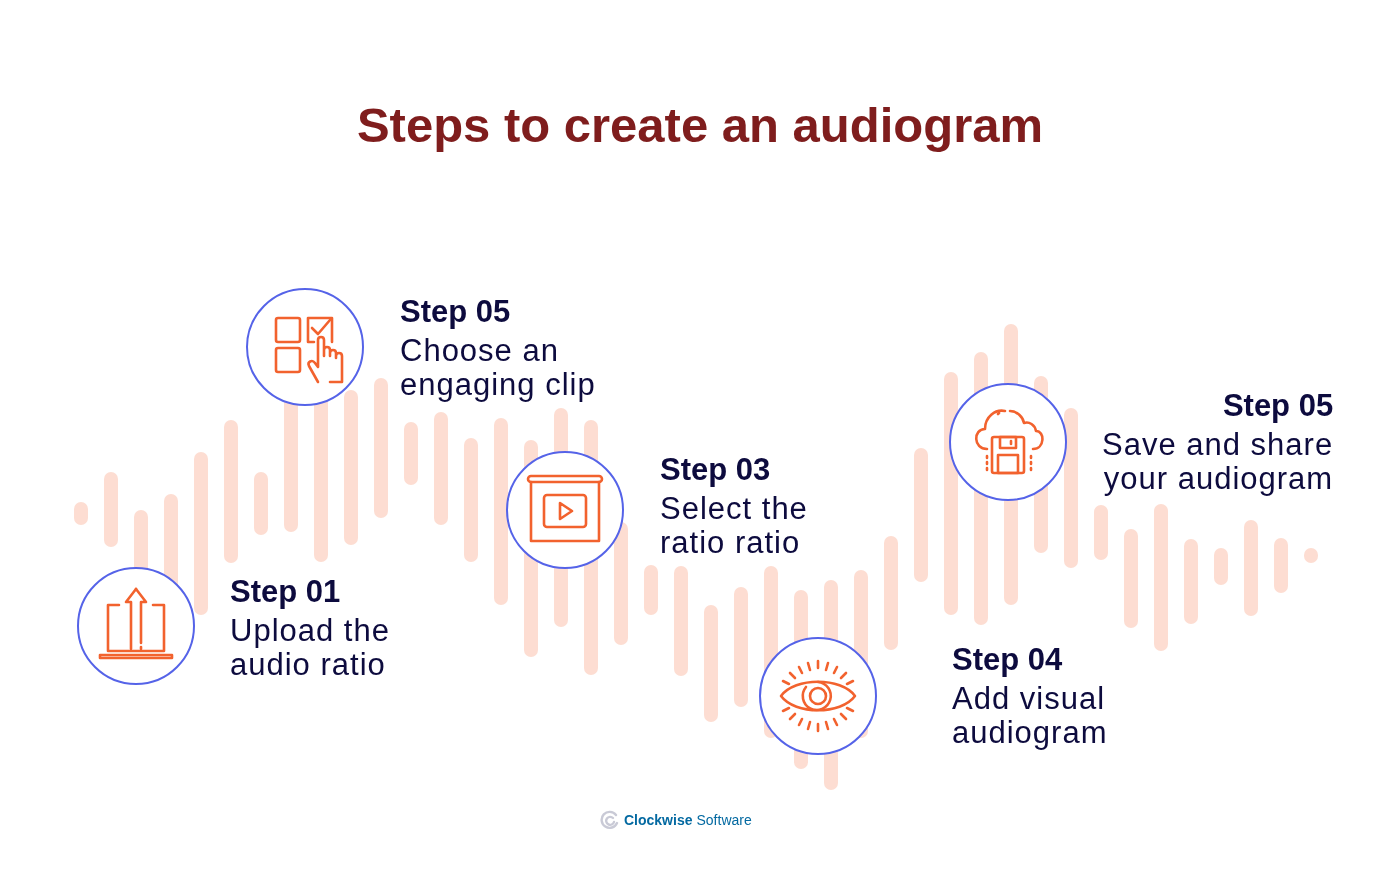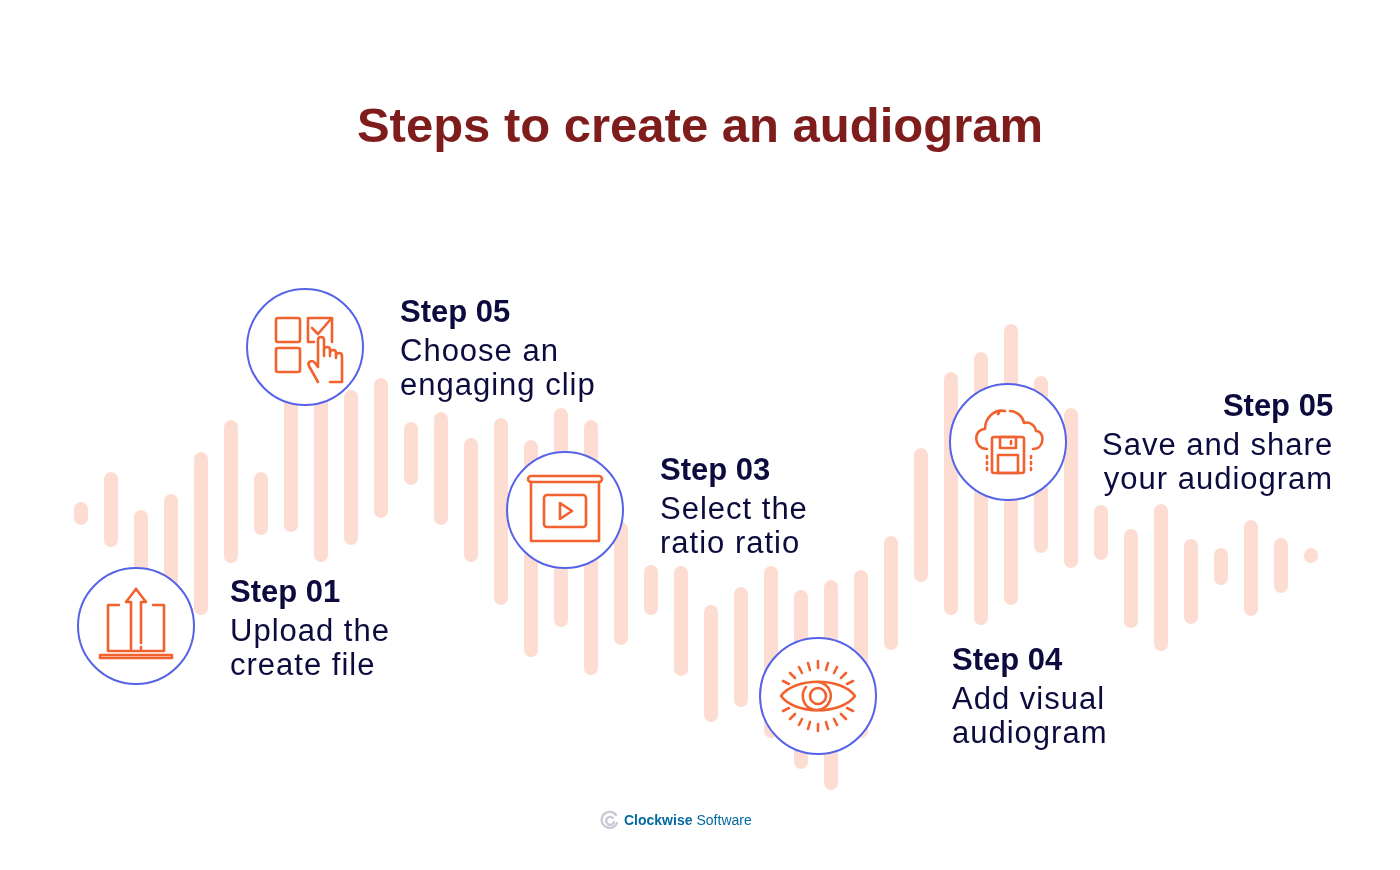--- a/index.html
+++ b/index.html
@@ -71,21 +71,21 @@
     <path d="M26 22 H15 V68 H71 V22 H60"></path>
     <path d="M7 72 H79 V75 H7 Z"></path>
     <path d="M43 6 L33 19 H38 V66"></path>
     <path d="M43 6 L53 19 H48 V60"></path>
     <path d="M48 64 V66"></path>
   </svg>
 </div>
 <div class="step" style="left:230px; top:574px;">
   <div class="step-title">Step 01</div>
   <div class="step-desc">Upload the
-create file</div>
+audio ratio</div>
 </div>
 
 <div class="circle" style="left:246px; top:288px;">
   <svg viewBox="0 0 86 86" fill="none" stroke="#f2622e" stroke-width="2.6" stroke-linecap="round" stroke-linejoin="round">
     <rect x="14" y="14" width="24" height="24" rx="2"></rect>
     <rect x="14" y="44" width="24" height="24" rx="2"></rect>
     <path d="M52 38 H46 V14 H70 V38"></path>
     <path d="M50 24 L56 30 L68 16"></path>
     <path d="M56 78 L47 62 C45 58 50 55 53 59 L56 63 V36 C56 32 62 32 62 36 V52 V46 C62 42 68 42 68 46 V52 V49 C68 45 74 45 74 49 V54 V52 C74 48 80 48 80 52 V78 H68"></path>
   </svg>

